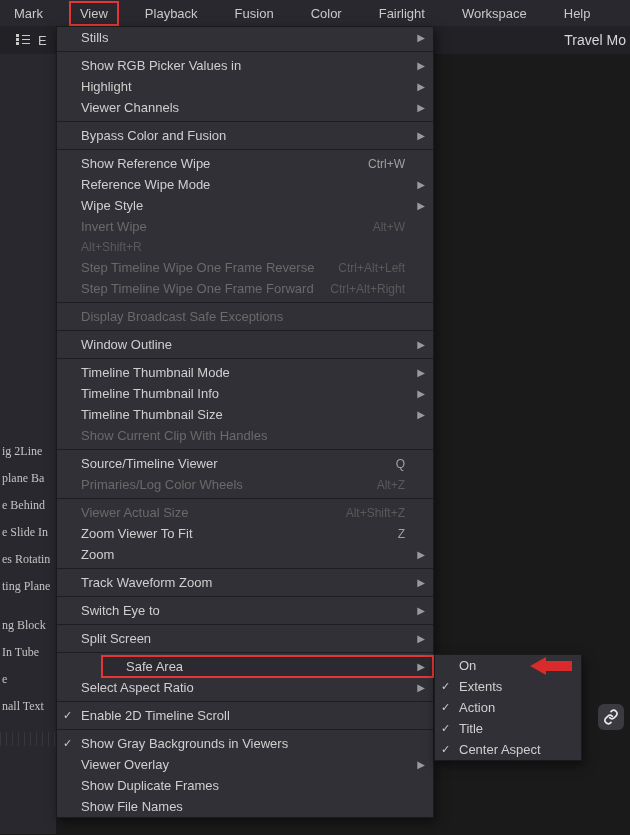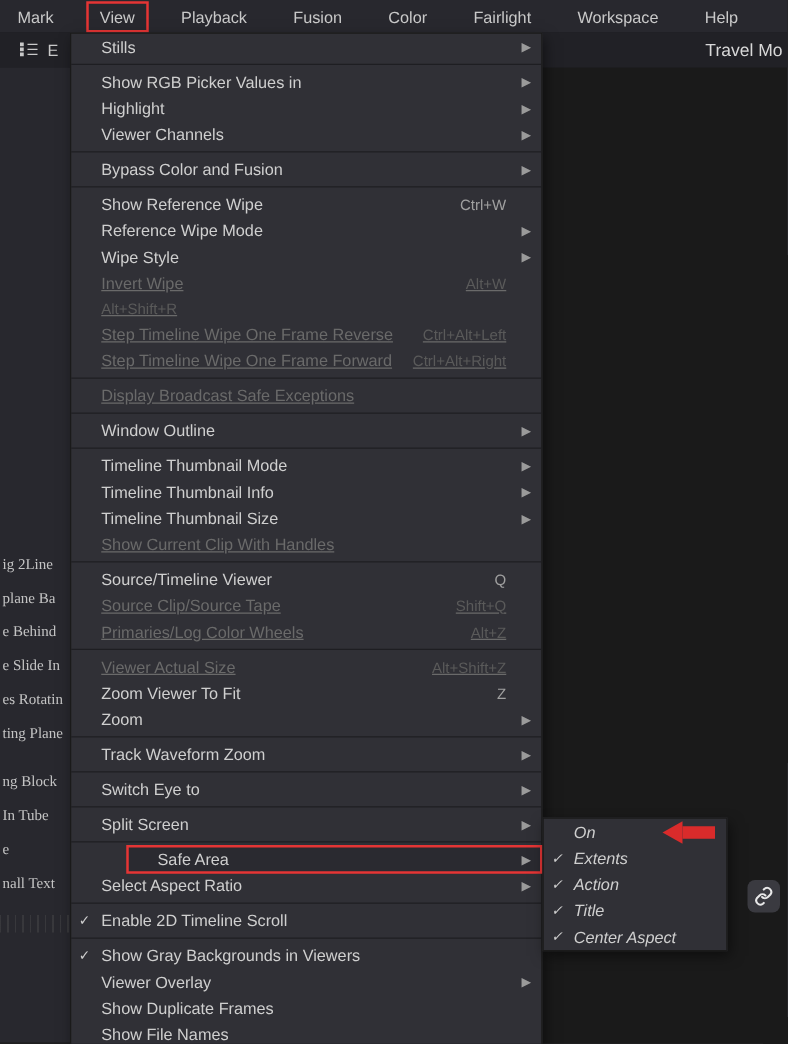--- a/index.html
+++ b/index.html
@@ -69,21 +69,21 @@
     box-shadow: 2px 4px 10px rgba(0,0,0,0.5);
   }
   .menu-item {
     display: flex;
     align-items: center;
     padding: 3px 10px 3px 24px;
     color: #cfcfcf;
     position: relative;
     min-height: 20px;
   }
-  .menu-item.disabled { color: #6a6a6a; text-decoration: underline; }
+  .menu-item.disabled { color: #6a6a6a; }
   .menu-item .label { flex: 1; }
   .menu-item .shortcut { color: #a0a0a0; font-size: 12px; padding-right: 18px; }
   .menu-item.disabled .shortcut { color: #5a5a5a; }
   .menu-item .arrow {
     position: absolute;
     right: 8px;
     font-size: 10px;
     color: #9a9a9a;
   }
   .menu-item .check {
@@ -104,21 +104,20 @@
     margin: 3px 0;
   }
   .submenu {
     position: absolute;
     left: 434px;
     top: 654px;
     width: 148px;
     background: #303036;
     border: 1px solid #1a1a1a;
     box-shadow: 2px 4px 10px rgba(0,0,0,0.5);
-    font-style: italic;
   }
   .red-arrow {
     position: absolute;
     left: 530px;
     top: 657px;
     width: 42px;
     height: 18px;
   }
   .red-arrow::before {
     content: "";
@@ -289,24 +288,20 @@
     </div>
     <div class="menu-item disabled">
       <span class="label">Show Current Clip With Handles</span>
     </div>
     <div class="sep"></div>
     <div class="menu-item">
       <span class="label">Source/Timeline Viewer</span>
       <span class="shortcut">Q</span>
     </div>
     <div class="menu-item disabled">
-      <span class="label">Source Clip/Source Tape</span>
-      <span class="shortcut">Shift+Q</span>
-    </div>
-    <div class="menu-item disabled">
       <span class="label">Primaries/Log Color Wheels</span>
       <span class="shortcut">Alt+Z</span>
     </div>
     <div class="sep"></div>
     <div class="menu-item disabled">
       <span class="label">Viewer Actual Size</span>
       <span class="shortcut">Alt+Shift+Z</span>
     </div>
     <div class="menu-item">
       <span class="label">Zoom Viewer To Fit</span>

